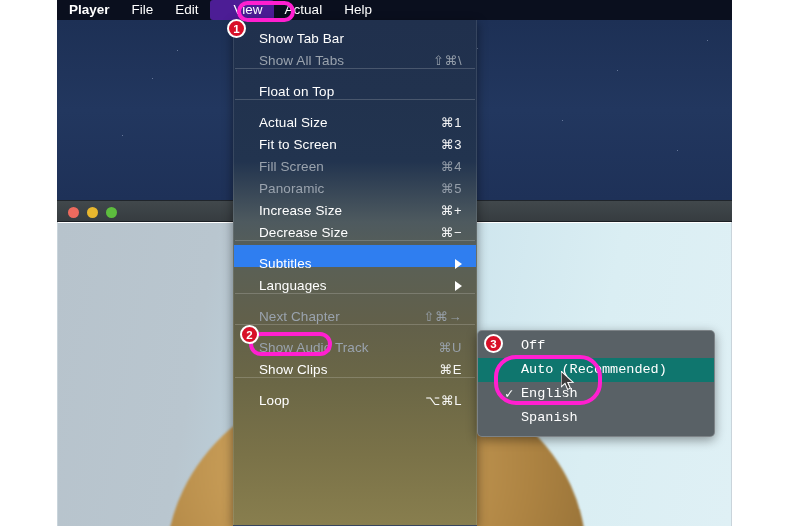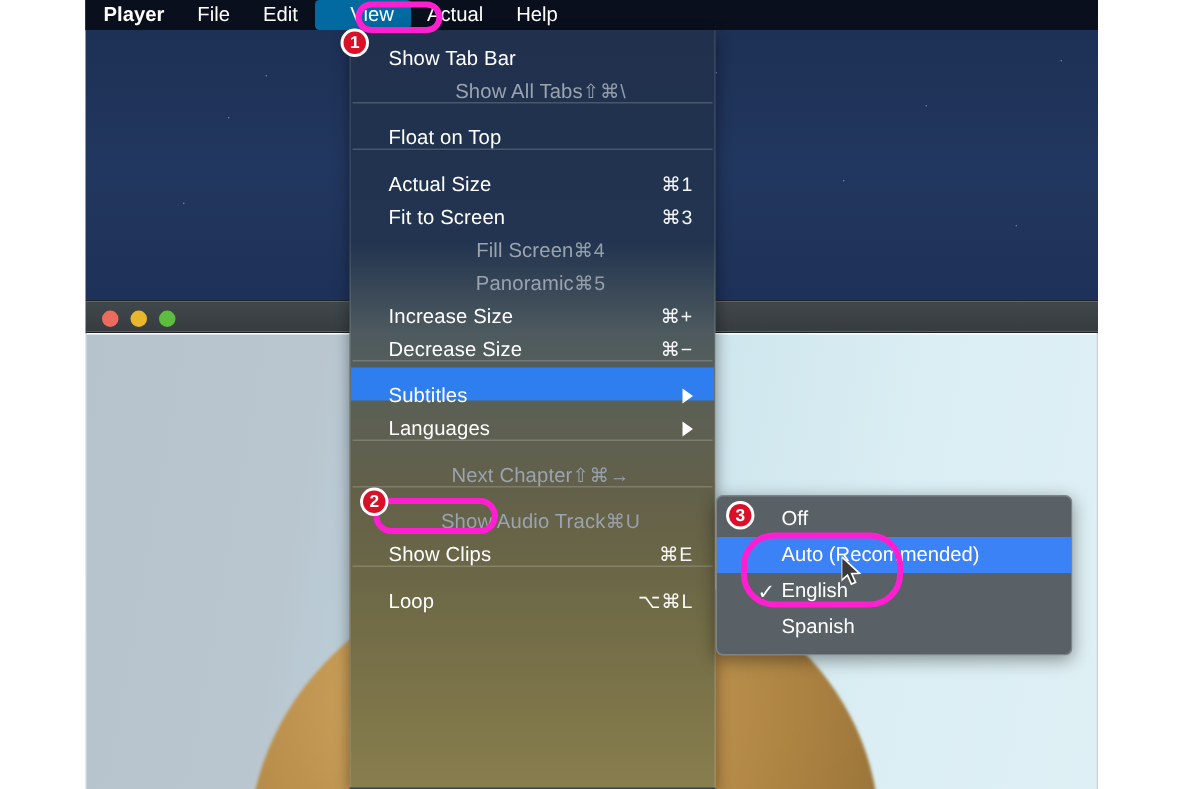--- a/index.html
+++ b/index.html
@@ -89,21 +89,21 @@
     display: flex; align-items: center;
     padding-left: 5px;
     z-index: 40;
   }
   .mb-item {
     color: #ffffff; font-size: 13.5px; line-height: 20px;
     padding: 0 11px; white-space: nowrap; position: relative;
   }
   .mb-item.bold { font-weight: bold; padding-left: 7px; }
   .mb-item.active {
-    background: #0369a1; border-radius: 3px; padding-left: 24px;
+    background: #4c1d95; border-radius: 3px; padding-left: 24px;
   }
 
   
   .menu {
     position: absolute; left: 233px; top: 20px; width: 244px; height: 506px;
     background: linear-gradient(180deg,
         #20304d 0%, #22344f 28%,
         #4e5a5f 40%, #5a6056 48%,
         #62604a 60%, #6b6746 72%,
         #7a7248 86%, #887e4e 100%);
@@ -119,21 +119,21 @@
     position: relative;
     height: 22px; line-height: 22px;
     padding: 16px 14px 0 25px;
     display: flex; align-items: center; justify-content: space-between;
     white-space: nowrap;
   }
   .mrow .lbl { letter-spacing: 0.1px; }
   .mrow .key {
     font-size: 13px; letter-spacing: 0.5px; opacity: 0.95;
   }
-  .mrow.disabled { color: #9aa3ae; justify-content: center; }
+  .mrow.disabled { color: #9aa3ae; }
   .mrow.disabled .key { color: #9aa3ae; }
   .mrow.sel { background: #2f7ef0; color: #fff; }
   .mdiv {
     height: 1px; margin: 4px 1px;
     background: rgba(255,255,255,0.18);
   }
   .arrow {
     width: 0; height: 0;
     border-top: 5px solid transparent;
     border-bottom: 5px solid transparent;
@@ -149,22 +149,23 @@
     z-index: 60;
     color: #ffffff; font-size: 13.5px;
     box-shadow: 0 3px 11px rgba(0,0,0,0.4);
     overflow: hidden;
     padding-top: 3px;
   }
   .srow {
     height: 24px; line-height: 24px;
     padding-left: 43px; position: relative;
     white-space: nowrap;
-  }
-  .srow.sel { background: #3b82f6; }
+    font-family: Liberation Mono, monospace;
+  }
+  .srow.sel { background: #0f766e; }
   .srow .check {
     position: absolute; left: 27px; top: 0;
     font-size: 14px; line-height: 24px;
   }
 
   
   .oval {
     position: absolute;
     border: 4px solid #ff1fd0;
     border-radius: 50%;

